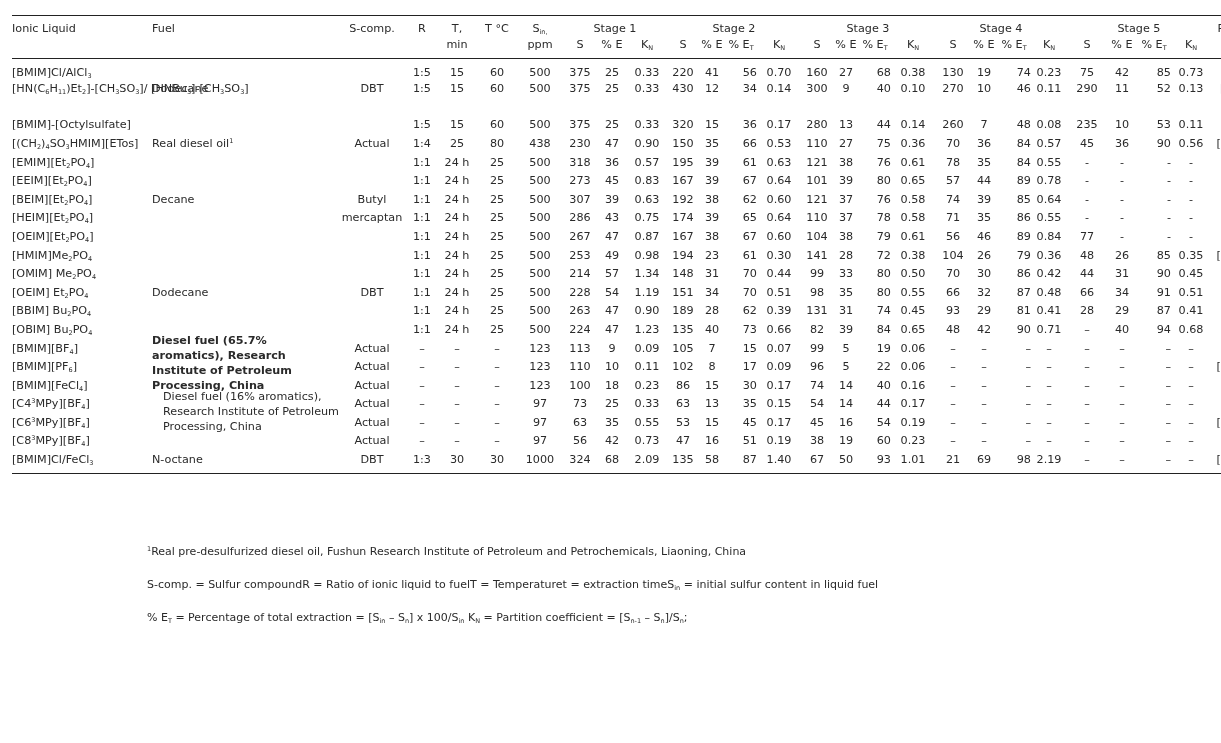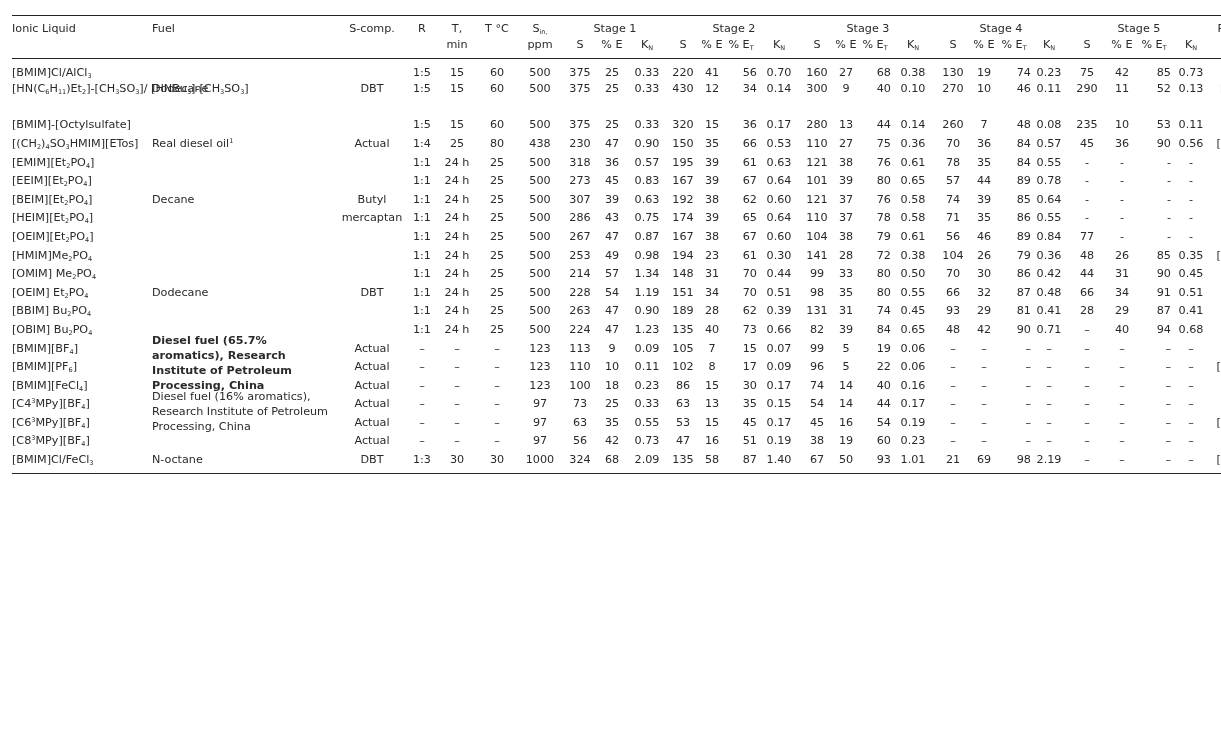--- a/index.html
+++ b/index.html
@@ -600,21 +600,21 @@
           <td class="c">–</td>
           <td class="c">–</td>
           <td class="c">–</td>
           <td class="r">–</td>
           <td class="c">–</td>
           <td class="c"></td>
         </tr>
         <tr>
           <td class="l">[C4<sup>3</sup>MPy][BF<sub>4</sub>]</td>
           <td class="l span-cell">
-            <span class="span-text" style="top: -6px; width: 180px;">Diesel fuel (16% aromatics), Research Institute of Petroleum Processing, China</span>
+            <span class="span-text" style="top: -6px; width: 180px; margin-left: 11px;">Diesel fuel (16% aromatics), Research Institute of Petroleum Processing, China</span>
           </td>
           <td class="c">Actual</td>
           <td class="c">–</td>
           <td class="c">–</td>
           <td class="c">–</td>
           <td class="c">97</td>
           <td class="c">73</td>
           <td class="c">25</td>
           <td class="c">0.33</td>
           <td class="c">63</td>
@@ -720,13 +720,16 @@
           <td class="c">–</td>
           <td class="r">–</td>
           <td class="c">–</td>
           <td class="c">[23]</td>
         </tr>
       </tbody>
 </table>
 </div>
 
 <div class="notes" id="notes">
+    <div><sup>1</sup>Real pre-desulfurized diesel oil, Fushun Research Institute of Petroleum and Petrochemicals, Liaoning, China</div>
+    <div>S-comp. = Sulfur compoundR = Ratio of ionic liquid to fuelT = Temperaturet = extraction timeS<sub>in</sub> = initial sulfur content in liquid fuel</div>
+    <div>% E<sub>T</sub> = Percentage of total extraction = [S<sub>in</sub> – S<sub>n</sub>] x 100/S<sub>in</sub> K<sub>N</sub> = Partition coefficient = [S<sub>n-1</sub> – S<sub>n</sub>]/S<sub>n</sub>;</div>
   </div>
 
 </body></html>

